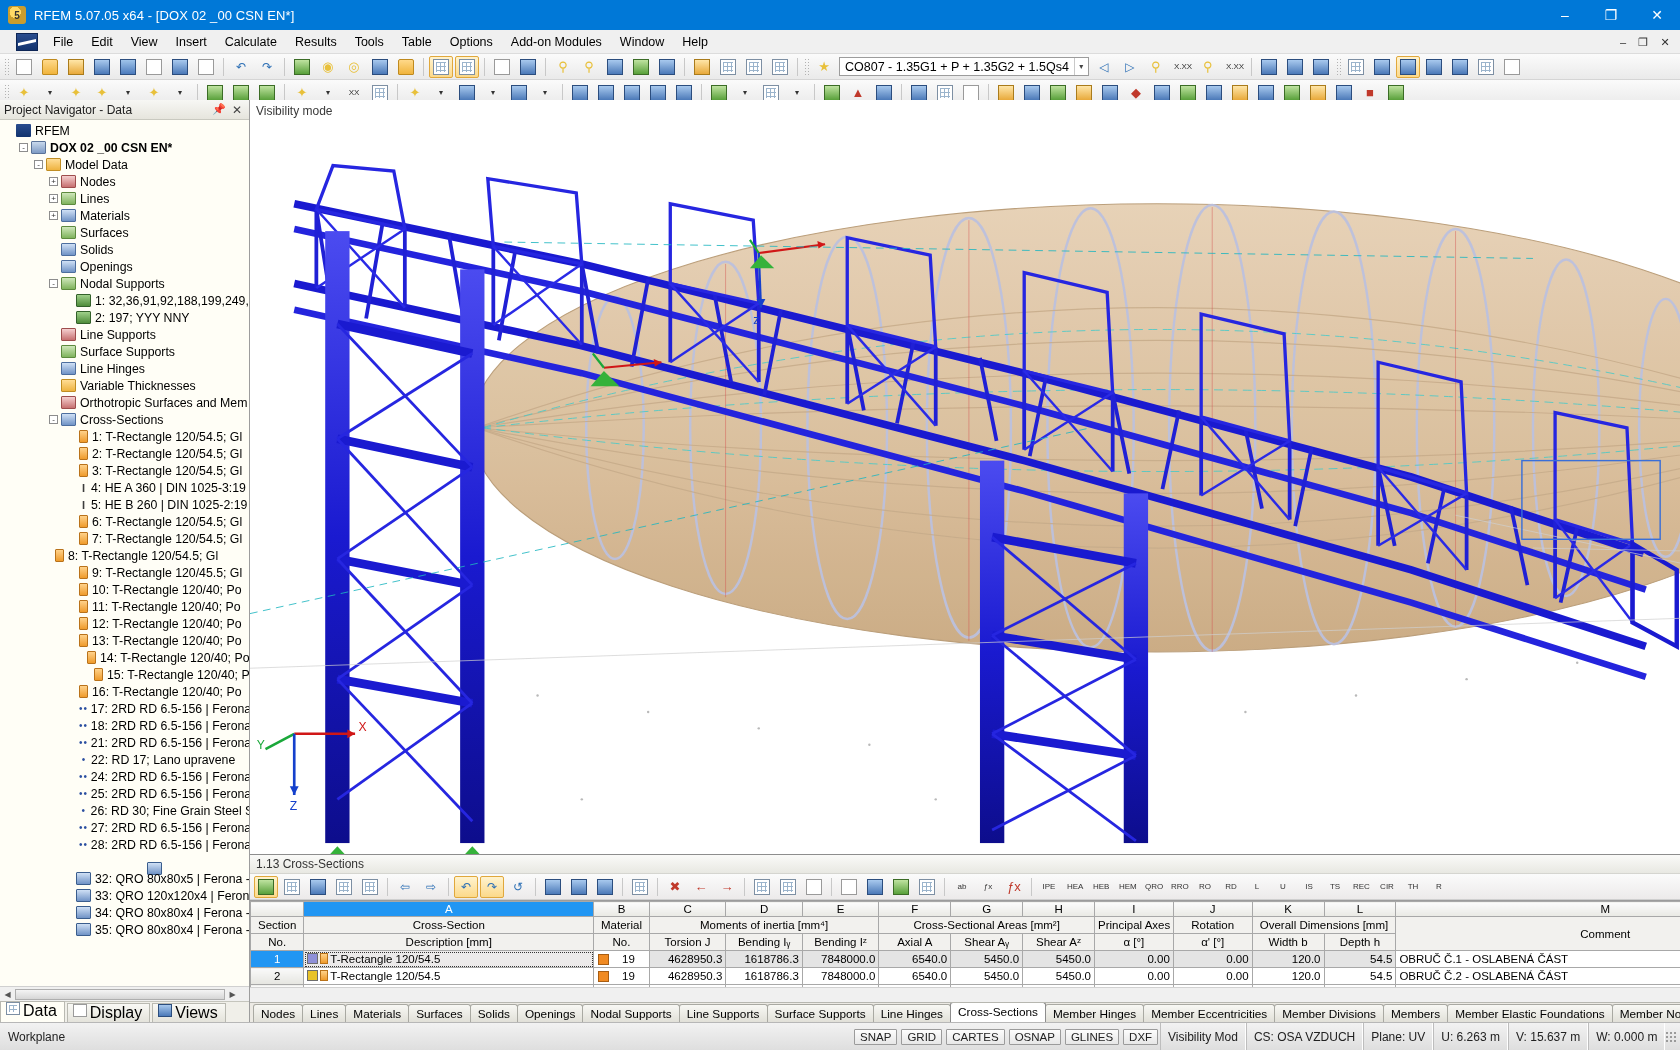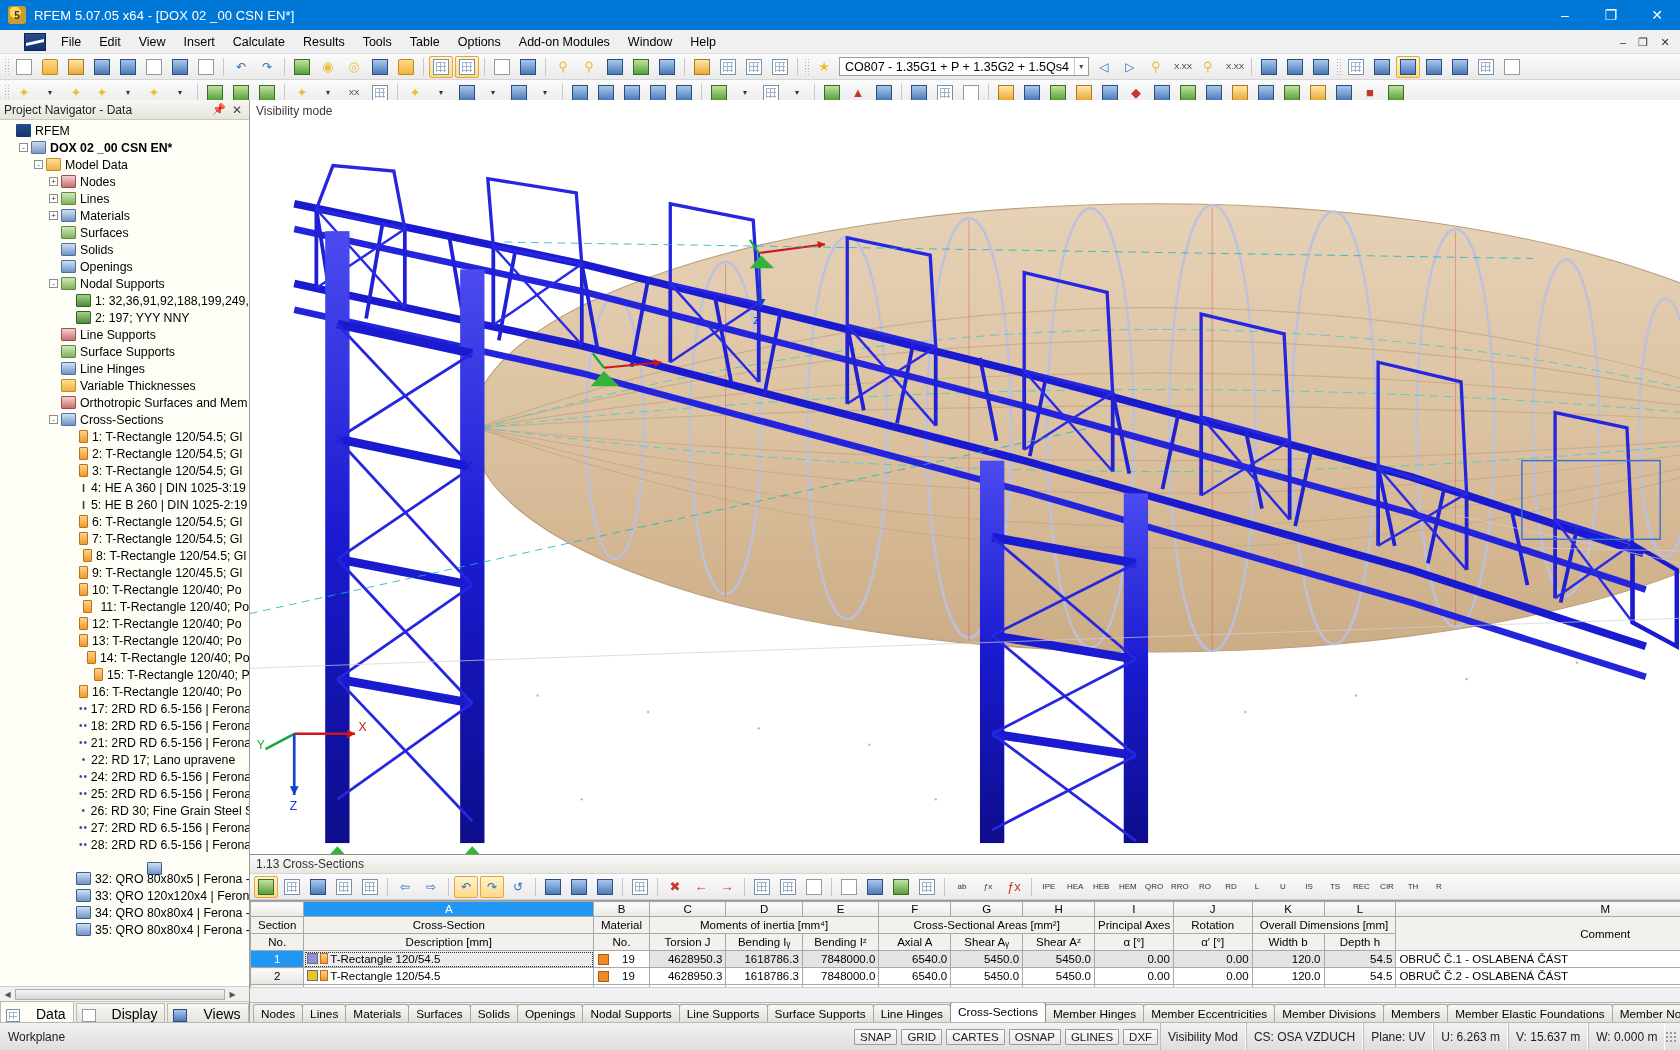--- a/index.html
+++ b/index.html
@@ -28,21 +28,21 @@
   .titlebar .tb-title { font-size: 13px; letter-spacing: .1px; }
   .titlebar .tb-btns { margin-left: auto; display: flex; height: 30px; }
   .titlebar .tb-btn {
     width: 46px; height: 30px; display:flex; align-items:center; justify-content:center;
     font-size: 14px; color: #fff;
   }
 
   
   .menubar {
     height: 24px; background: #f0f0f0; display: flex; align-items: center;
-    border-bottom: 1px solid #dcdcdc; padding-left: 20px; position: relative;
+    border-bottom: 1px solid #dcdcdc; padding-left: 12px; position: relative;
   }
   .menubar .mb-logo {
     width: 22px; height: 18px; margin: 0 6px 0 4px;
     background: linear-gradient(#2a4d8f,#12336e);
     border: 1px solid #0d2555; position: relative; overflow: hidden;
   }
   .menubar .mb-logo:after{
     content:""; position:absolute; left:1px; right:1px; top:7px; height:3px;
     background: #fff; transform: skewY(-12deg);
   }
@@ -129,22 +129,22 @@
   .ti-qro { background: linear-gradient(#cfe0f5,#7093c6); border:1px solid #3a5d8d; }
   .ti-sup { background: linear-gradient(#9fd08a,#4f8c3a); border:1px solid #33612a;}
   .tlabel { overflow: hidden; }
   .tlabel.bold { font-weight: bold; }
 
   .nav-hscroll { height: 15px; background: #f0f0f0; border-top: 1px solid #d0d0d0;
     display:flex; align-items:center; }
   .nav-hscroll .arw { width:15px; height:13px; font-size:8px; color:#555; text-align:center; line-height:13px;}
   .nav-hscroll .thumb { height:11px; background: linear-gradient(#f4f4f4,#d6d6d6); border:1px solid #aeaeae; flex:none; width:210px;}
   .nav-tabs { height: 21px; background: #f0efe9; display:flex; align-items:flex-end; border-top:1px solid #c5c5bd;}
-  .ntab { display:flex; align-items:flex-end; gap:16px; height:19px; padding:0 7px 0 5px;
-    font-size:14px; border:1px solid #b9b9b1; border-bottom:none; background: linear-gradient(#f9f9f5,#e4e3db);
+  .ntab { display:flex; align-items:flex-start; gap:3px; height:19px; padding:0 7px 0 5px;
+    font-size:16px; border:1px solid #b9b9b1; border-bottom:none; background: linear-gradient(#f9f9f5,#e4e3db);
     margin-right:2px;}
   .ntab.sel { background: #fffef6; height:21px; font-weight:normal;}
   .ntab .ic { width:14px; height:13px; }
 
   
   .viewport { flex: 1; position: relative; display: flex; flex-direction: column; }
   .canvas-area { position: relative; flex: 1; background: #ffffff; overflow: hidden; }
   .vis-mode { position: absolute; left: 6px; top: 4px; font-size: 12px; color: #3a3a3a; z-index: 6;}
 
   
@@ -674,36 +674,36 @@
           <div class="tnode" style="padding-left: 64px;">
             <span class="exp none"></span>
             <span class="ticon ti-sec"></span>
             <span class="tlabel">6: T-Rectangle 120/54.5; Gl</span>
           </div>
           <div class="tnode" style="padding-left: 64px;">
             <span class="exp none"></span>
             <span class="ticon ti-sec"></span>
             <span class="tlabel">7: T-Rectangle 120/54.5; Gl</span>
           </div>
-          <div class="tnode" style="padding-left: 68px;">
+          <div class="tnode" style="padding-left: 40px;">
             <span class="exp none"></span>
             <span class="ticon ti-sec"></span>
             <span class="tlabel">8: T-Rectangle 120/54.5; Gl</span>
           </div>
           <div class="tnode" style="padding-left: 64px;">
             <span class="exp none"></span>
             <span class="ticon ti-sec"></span>
             <span class="tlabel">9: T-Rectangle 120/45.5; Gl</span>
           </div>
           <div class="tnode" style="padding-left: 64px;">
             <span class="exp none"></span>
             <span class="ticon ti-sec"></span>
             <span class="tlabel">10: T-Rectangle 120/40; Po</span>
           </div>
-          <div class="tnode" style="padding-left: 64px; justify-content: space-between;">
+          <div class="tnode" style="padding-left: 64px;">
             <span class="exp none"></span>
             <span class="ticon ti-sec"></span>
             <span class="tlabel">11: T-Rectangle 120/40; Po</span>
           </div>
           <div class="tnode" style="padding-left: 64px;">
             <span class="exp none"></span>
             <span class="ticon ti-sec"></span>
             <span class="tlabel">12: T-Rectangle 120/40; Po</span>
           </div>
           <div class="tnode" style="padding-left: 64px;">

